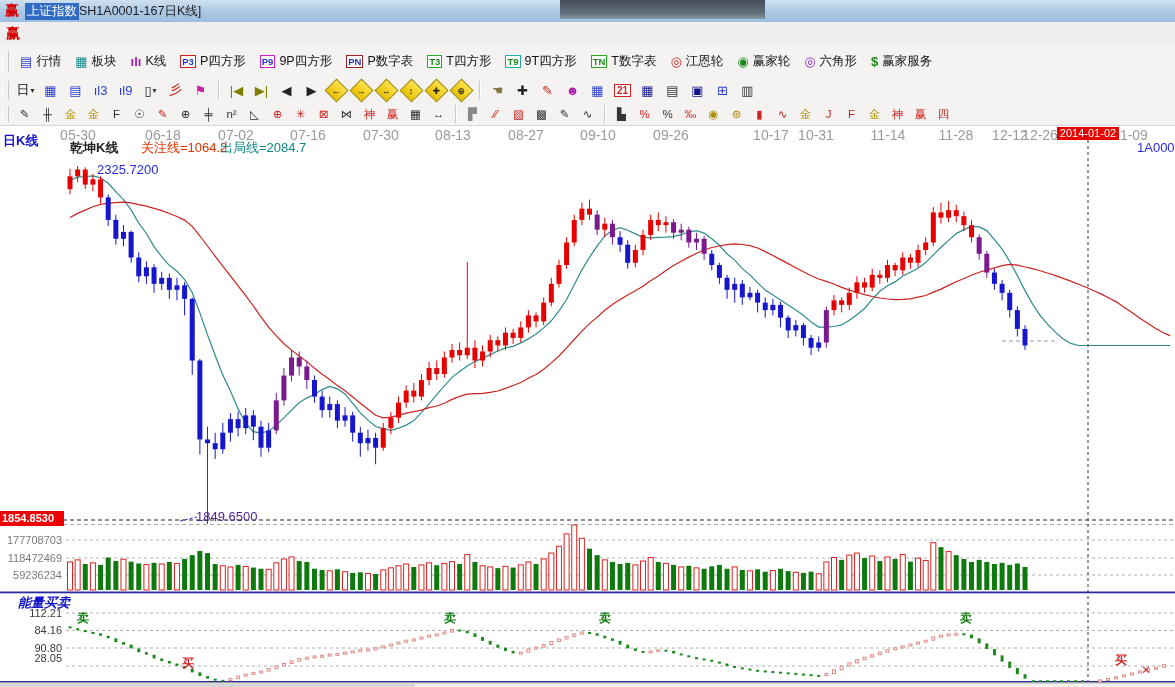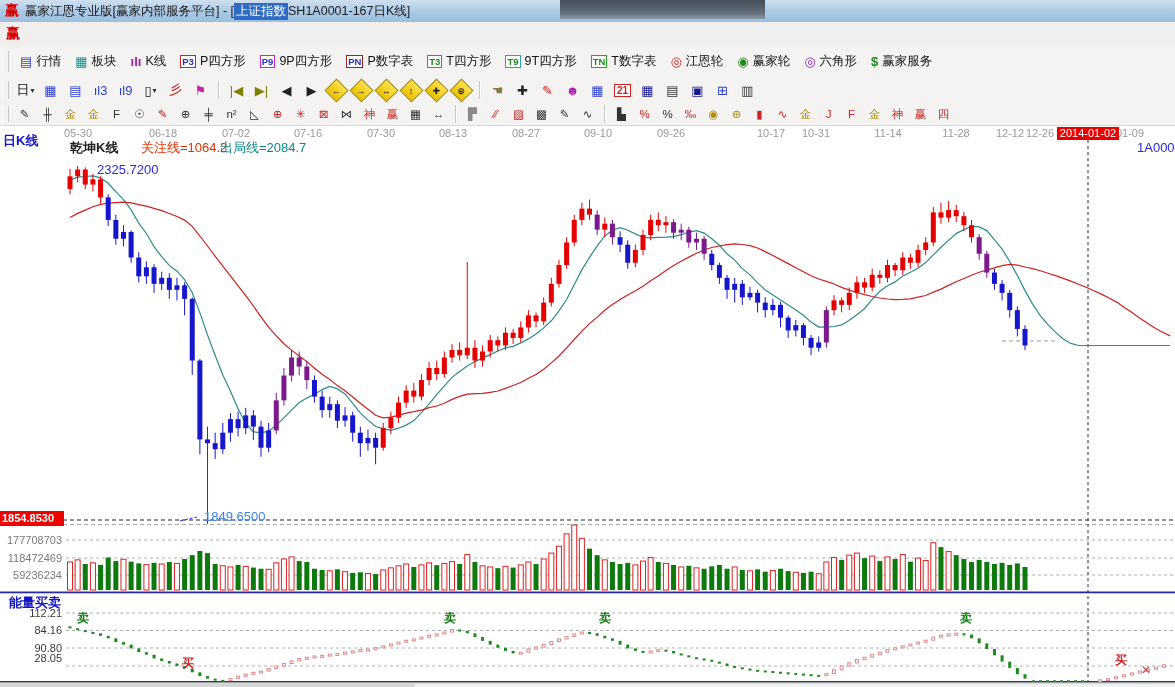--- a/index.html
+++ b/index.html
@@ -37,31 +37,31 @@
   .diamond>span{transform:rotate(-45deg);font-size:9px;color:#222;font-weight:bold;}
   .calbox{border:1px solid #cc2222;color:#cc2222;font-size:10px;font-weight:bold;padding:0 2px;background:#fff;}
   .vsep{width:1px;height:18px;background:#c9c8c4;margin:0 5px;box-shadow:1px 0 0 #fff;}
   
   .ann{position:absolute;z-index:4;white-space:nowrap;}
   .lbl-daily{left:3px;top:132px;color:#1616c8;font-weight:bold;font-size:13px;}
   .lbl-qiankun{left:70px;top:139px;color:#222;font-weight:bold;font-size:13px;}
   .lbl-attn{left:141px;top:139px;color:#e03000;font-size:13px;}
   .lbl-exit{left:220px;top:139px;color:#0e8888;font-size:13px;}
   .lbl-high{left:97px;top:162px;color:#2a2ae0;font-size:13px;}
-  .lbl-low{left:204px;top:509px;color:#3b82f6;font-size:13px;}
+  .lbl-low{left:196px;top:509px;color:#4c1d95;font-size:13px;}
   .box-price{left:0;top:511px;width:62px;height:15px;background:#ee0000;color:#fff;
     font-size:11px;font-weight:bold;line-height:15px;padding-left:2px;}
   .lbl-code{left:1137px;top:140px;color:#2a2ae0;font-size:13px;}
-  .lbl-ind{left:9px;top:594px;color:#1616c8;font-weight:bold;font-size:13px;}
+  .lbl-ind{left:18px;top:594px;color:#1616c8;font-weight:bold;font-size:13px;font-style:italic;}
   .scale{width:62px;text-align:right;font-size:11px;z-index:4;}
   .vol-scale{color:#7a7a7a;}
   .ind-scale{color:#3a3a3a;}
   .datebox{left:1057px;top:127px;width:62px;height:13px;background:#e80000;color:#fff;
     font-size:11px;text-align:center;line-height:13px;z-index:5;}
-  .date-lbl{position:absolute;top:127px;transform:translateX(-50%);color:#9a9a9a;font-size:11px;z-index:3;}
+  .date-lbl{position:absolute;top:127px;transform:translateX(-50%);color:#9a9a9a;font-size:14px;z-index:3;}
   .marker{position:absolute;transform:translateX(-50%);font-size:12px;font-weight:bold;z-index:4;}
   .statusbar{left:0;top:682px;width:1175px;height:5px;background:#d6d6d6;border-top:1px solid #9aa0a6;z-index:6;}
   .statusbar .thumb{position:absolute;left:415px;top:1px;right:0;bottom:0;background:#f1f1f1;}
   #chart-svg{position:absolute;left:0;top:0;z-index:1;}
 </style>
 </head>
 <body>
 
 <div>
   <svg id="chart-svg" width="1175" height="687">
@@ -593,21 +593,20 @@
       <rect x="1130.5" y="672.9587690114068" width="3" height="2" fill="#fff" stroke="#e08888" stroke-width="1"></rect>
       <rect x="1138.5" y="671.0695104562737" width="3" height="2" fill="#fff" stroke="#e08888" stroke-width="1"></rect>
       <rect x="1146.5" y="669.1802519011407" width="3" height="2" fill="#fff" stroke="#e08888" stroke-width="1"></rect>
       <rect x="1154.5" y="667.2909933460076" width="3" height="2" fill="#fff" stroke="#e08888" stroke-width="1"></rect>
       <rect x="1162.5" y="664.7719819391635" width="3" height="2.5190114068440153" fill="#fff" stroke="#e08888" stroke-width="1"></rect>
     </svg>
 </div>
 
 <div class="abs titlebar">
   <span class="logo">赢</span>
-  <span>赢家江恩专业版[赢家内部服务平台] - [</span>
     <span class="title-sel">上证指数</span>
     <span> SH1A0001-167日K线]</span>
 </div>
 <div class="abs title-shadow"></div>
 
 <div class="abs menubar">
   <span class="logo">赢</span>
 </div>
 
 <div class="abs toolbar tb1" id="toolbar-main">

